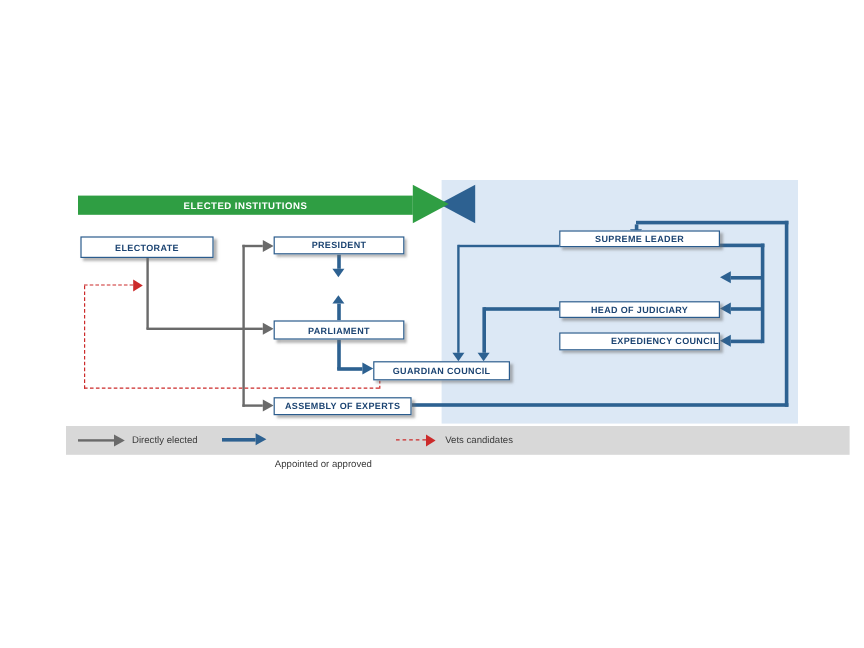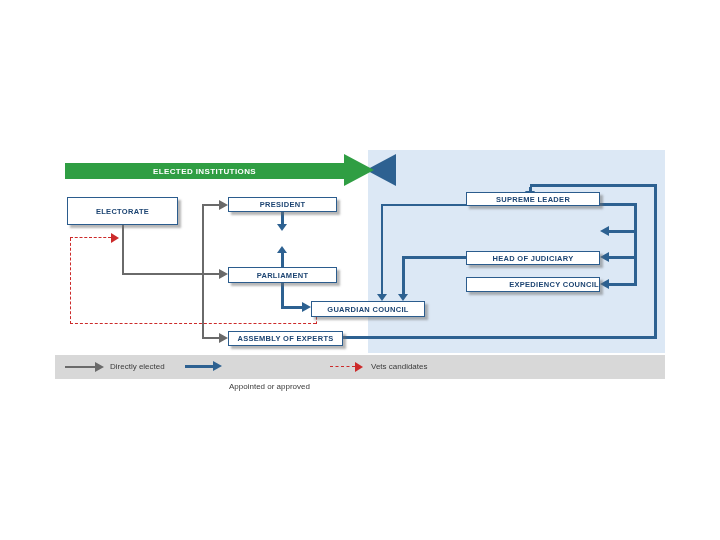--- a/index.html
+++ b/index.html
@@ -86,21 +86,21 @@
   <div class="abs ln-blue" style="left:403px;top:256px;width:63px;height:3px;"></div>
   <div class="abs ln-blue" style="left:402px;top:256px;width:3px;height:38px;"></div>
   <div class="abs ar ar-d-blue" style="left:398px;top:294px;"></div>
 
   <div class="abs rdv" style="left:316px;top:317px;height:7px;"></div>
   <div class="abs rdh" style="left:70px;top:323px;width:246px;"></div>
   <div class="abs rdv" style="left:70px;top:238px;height:86px;"></div>
   <div class="abs rdh" style="left:70px;top:237px;width:41px;"></div>
   <div class="abs ar ar-r-red" style="left:111px;top:233px;"></div>
 
-  <div class="abs node" style="left:67px;top:197px;width:111px;height:28px;">
+  <div class="abs node" style="left:67px;top:197px;width:111px;height:18px;">
     <span>ELECTORATE</span>
   </div>
   <div class="abs node" style="left:228px;top:197px;width:109px;height:15px;">
     <span>PRESIDENT</span>
   </div>
   <div class="abs node" style="left:228px;top:267px;width:109px;height:16px;">
     <span>PARLIAMENT</span>
   </div>
   <div class="abs node" style="left:311px;top:301px;width:114px;height:16px;">
     <span>GUARDIAN COUNCIL</span>
@@ -111,21 +111,21 @@
   <div class="abs node" style="left:466px;top:192px;width:134px;height:14px;">
     <span>SUPREME LEADER</span>
   </div>
   <div class="abs node" style="left:466px;top:251px;width:134px;height:14px;">
     <span>HEAD OF JUDICIARY</span>
   </div>
   <div class="abs node" style="left:466px;top:277px;width:134px;height:15px;justify-content:flex-end;">
     <span>EXPEDIENCY COUNCIL</span>
   </div>
 
-  <div class="abs legend-bar" style="left:55px;top:355px;width:610px;height:24px;">
+  <div class="abs legend-bar" style="left:55px;top:355px;width:610px;height:24px;padding-left:43px;">
     <div class="abs ln-gray" style="left:10px;top:11px;width:30px;height:2px;"></div>
     <div class="abs ar ar-r-gray" style="left:40px;top:7px;"></div>
     <div class="abs legend-label" style="left:55px;top:7px;">Directly elected</div>
 
     <div class="abs ln-blue" style="left:130px;top:10px;width:28px;height:3px;"></div>
     <div class="abs ar ar-r-blue" style="left:158px;top:6px;"></div>
     <div class="abs legend-label" style="left:174px;top:7px;margin-top:20px;">Appointed or approved</div>
 
     <div class="abs rdh" style="left:275px;top:11px;width:25px;"></div>
     <div class="abs ar ar-r-red" style="left:300px;top:7px;"></div>

